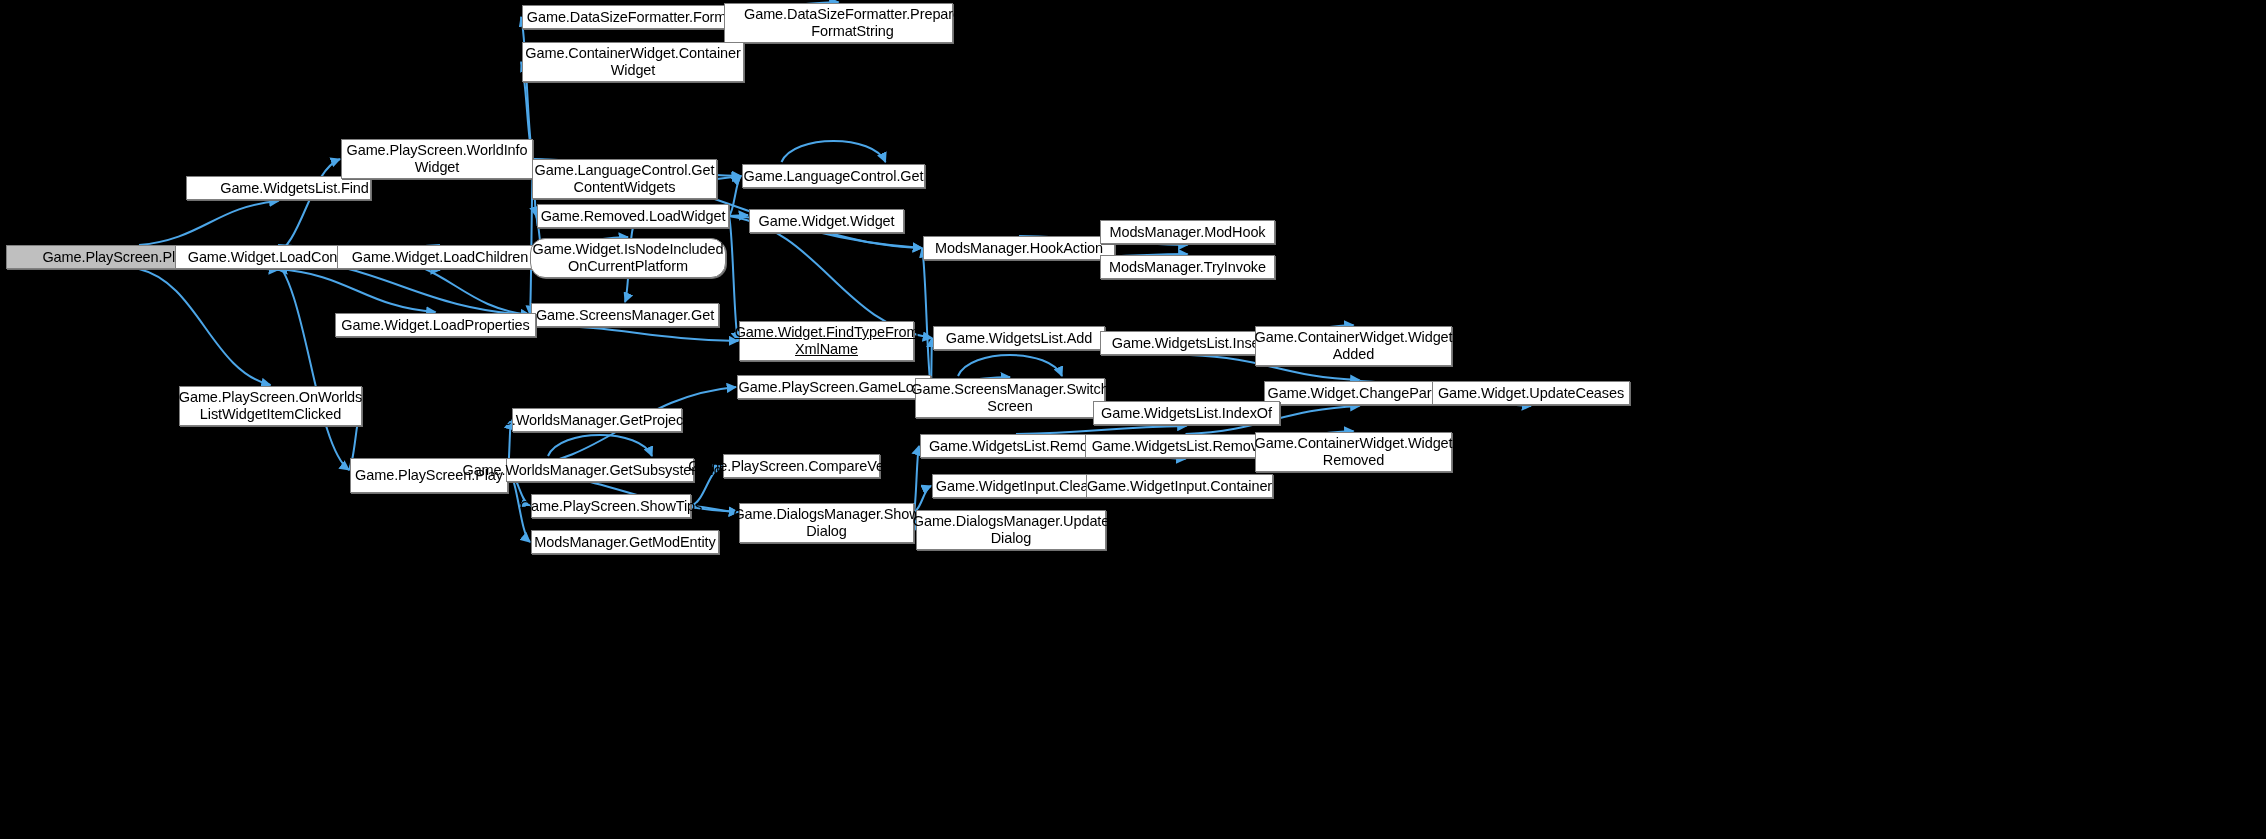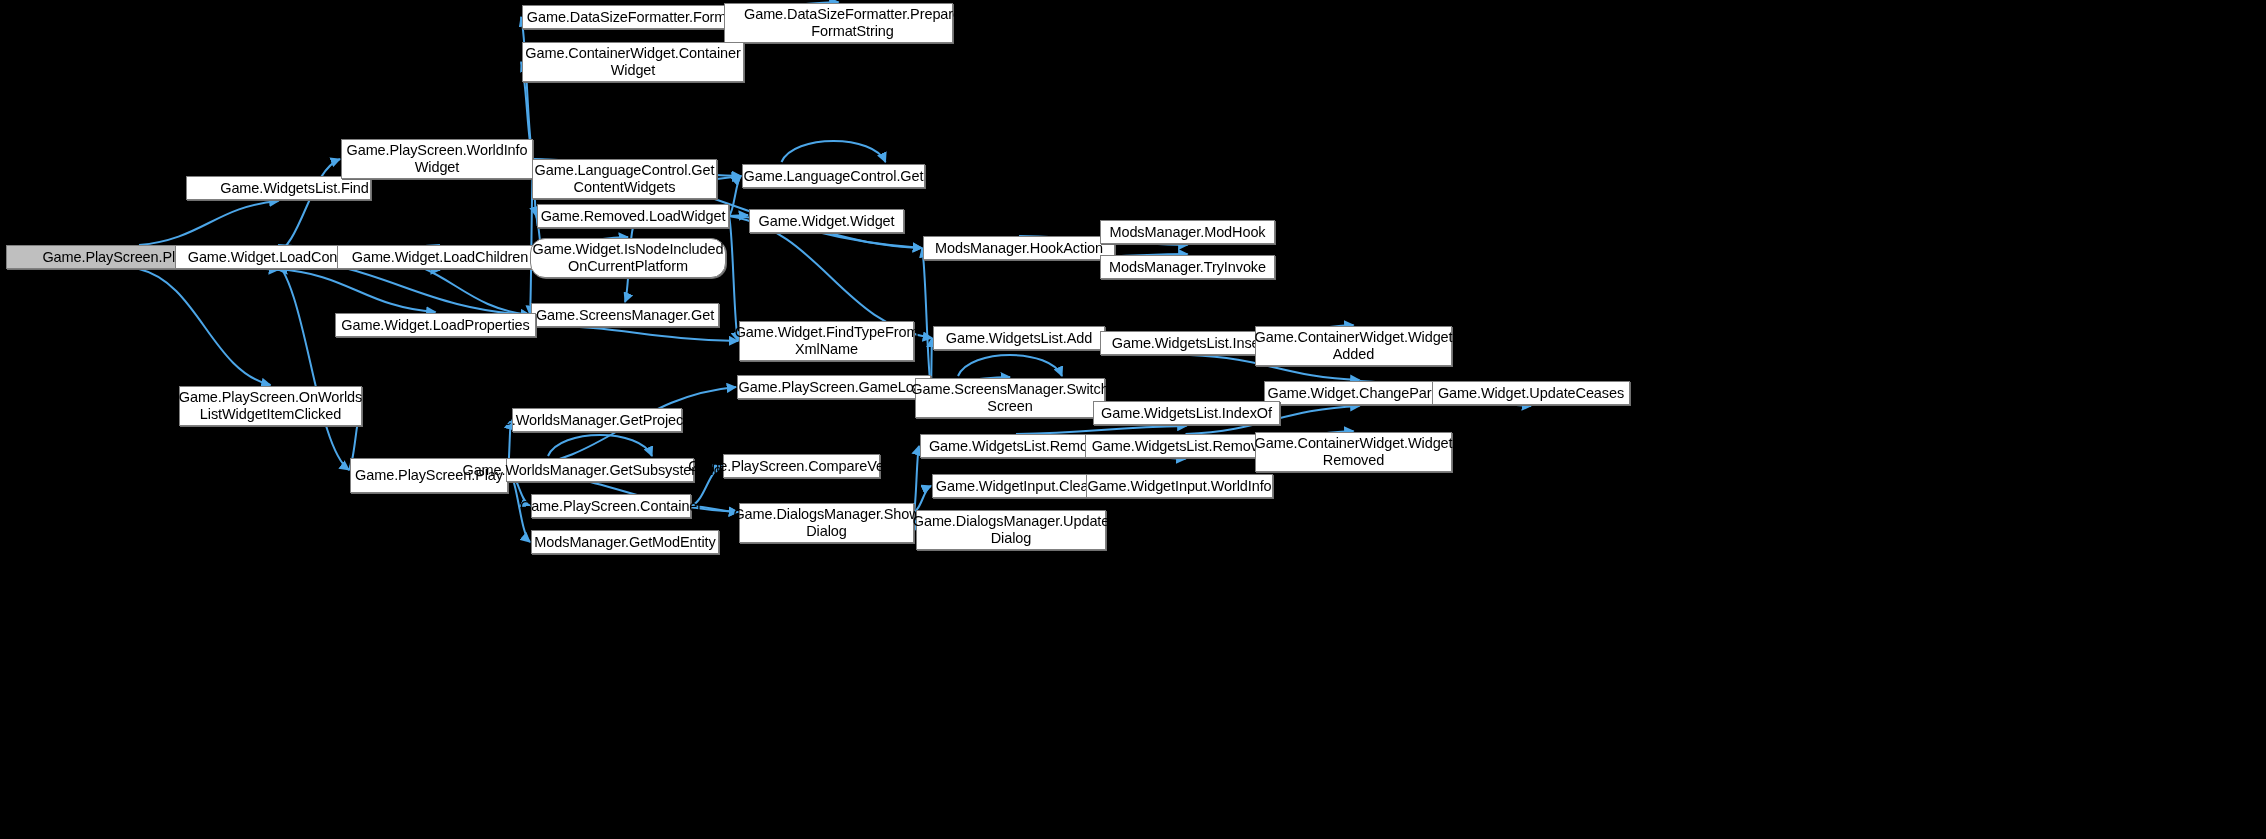--- a/index.html
+++ b/index.html
@@ -129,21 +129,21 @@
 Widget</div>
       <div class="node" style="left: 532px; top: 159px; width: 185px; height: 40px;">Game.LanguageControl.Get
 ContentWidgets</div>
       <div class="node" style="left: 742px; top: 164px; width: 183px; height: 24px;">Game.LanguageControl.Get</div>
       <div class="node" style="left: 537px; top: 204px; width: 192px; height: 24px;">Game.Removed.LoadWidget</div>
       <div class="node" style="left: 749px; top: 203px; width: 155px; height: 24px; margin-top: 6px;">Game.Widget.Widget</div>
       <div class="node" style="left: 530px; top: 238px; width: 196px; height: 40px; border-radius: 15px;">Game.Widget.IsNodeIncluded
 OnCurrentPlatform</div>
       <div class="node" style="left: 531px; top: 303px; width: 188px; height: 24px;">Game.ScreensManager.Get</div>
       <div class="node" style="left: 335px; top: 313px; width: 201px; height: 24px;">Game.Widget.LoadProperties</div>
-      <div class="node" style="left: 739px; top: 321px; width: 175px; height: 40px;">Game.Widget.FindTypeFrom
+      <div class="node" style="left: 739px; top: 321px; width: 175px; height: 40px; text-decoration: underline;">Game.Widget.FindTypeFrom
 XmlName</div>
       <div class="node" style="left: 923px; top: 236px; width: 192px; height: 24px;">ModsManager.HookAction</div>
       <div class="node" style="left: 1100px; top: 220px; width: 175px; height: 24px;">ModsManager.ModHook</div>
       <div class="node" style="left: 1100px; top: 255px; width: 175px; height: 24px;">ModsManager.TryInvoke</div>
       <div class="node" style="left: 933px; top: 326px; width: 172px; height: 24px;">Game.WidgetsList.Add</div>
       <div class="node" style="left: 1100px; top: 331px; width: 180px; height: 24px;">Game.WidgetsList.Insert</div>
       <div class="node" style="left: 1255px; top: 326px; width: 197px; height: 40px;">Game.ContainerWidget.Widget
 Added</div>
       <div class="node" style="left: 1264px; top: 381px; width: 191px; height: 24px;">Game.Widget.ChangeParent</div>
       <div class="node" style="left: 1432px; top: 381px; width: 198px; height: 24px;">Game.Widget.UpdateCeases</div>
@@ -154,22 +154,22 @@
       <div class="node" style="left: 920px; top: 434px; width: 192px; height: 24px;">Game.WidgetsList.Remove</div>
       <div class="node" style="left: 1085px; top: 434px; width: 201px; height: 24px;">Game.WidgetsList.RemoveAt</div>
       <div class="node" style="left: 1255px; top: 432px; width: 197px; height: 40px;">Game.ContainerWidget.Widget
 Removed</div>
       <div class="node" style="left: 179px; top: 386px; width: 183px; height: 40px;">Game.PlayScreen.OnWorlds
 ListWidgetItemClicked</div>
       <div class="node" style="left: 350px; top: 458px; width: 158px; height: 35px;">Game.PlayScreen.Play</div>
       <div class="node" style="left: 512px; top: 408px; width: 170px; height: 24px;">Game.WorldsManager.GetProjectNode</div>
       <div class="node" style="left: 506px; top: 458px; width: 188px; height: 24px;">Game.WorldsManager.GetSubsystemNode</div>
       <div class="node" style="left: 723px; top: 454px; width: 157px; height: 24px;">Game.PlayScreen.CompareVersion</div>
-      <div class="node" style="left: 531px; top: 494px; width: 160px; height: 24px;">Game.PlayScreen.Container</div>
+      <div class="node" style="left: 531px; top: 494px; width: 160px; height: 24px;">Game.PlayScreen.ShowTips</div>
       <div class="node" style="left: 739px; top: 492px; width: 175px; height: 40px; margin-top: 11px;">Game.DialogsManager.Show
 Dialog</div>
       <div class="node" style="left: 932px; top: 474px; width: 165px; height: 24px;">Game.WidgetInput.Clear</div>
-      <div class="node" style="left: 1086px; top: 474px; width: 187px; height: 24px;">Game.WidgetInput.WorldInfo</div>
+      <div class="node" style="left: 1086px; top: 474px; width: 187px; height: 24px;">Game.WidgetInput.Container</div>
       <div class="node" style="left: 916px; top: 510px; width: 190px; height: 40px;">Game.DialogsManager.Update
 Dialog</div>
       <div class="node" style="left: 531px; top: 530px; width: 188px; height: 24px;">ModsManager.GetModEntity</div>
     </div>
 </div>
 
 </body></html>

